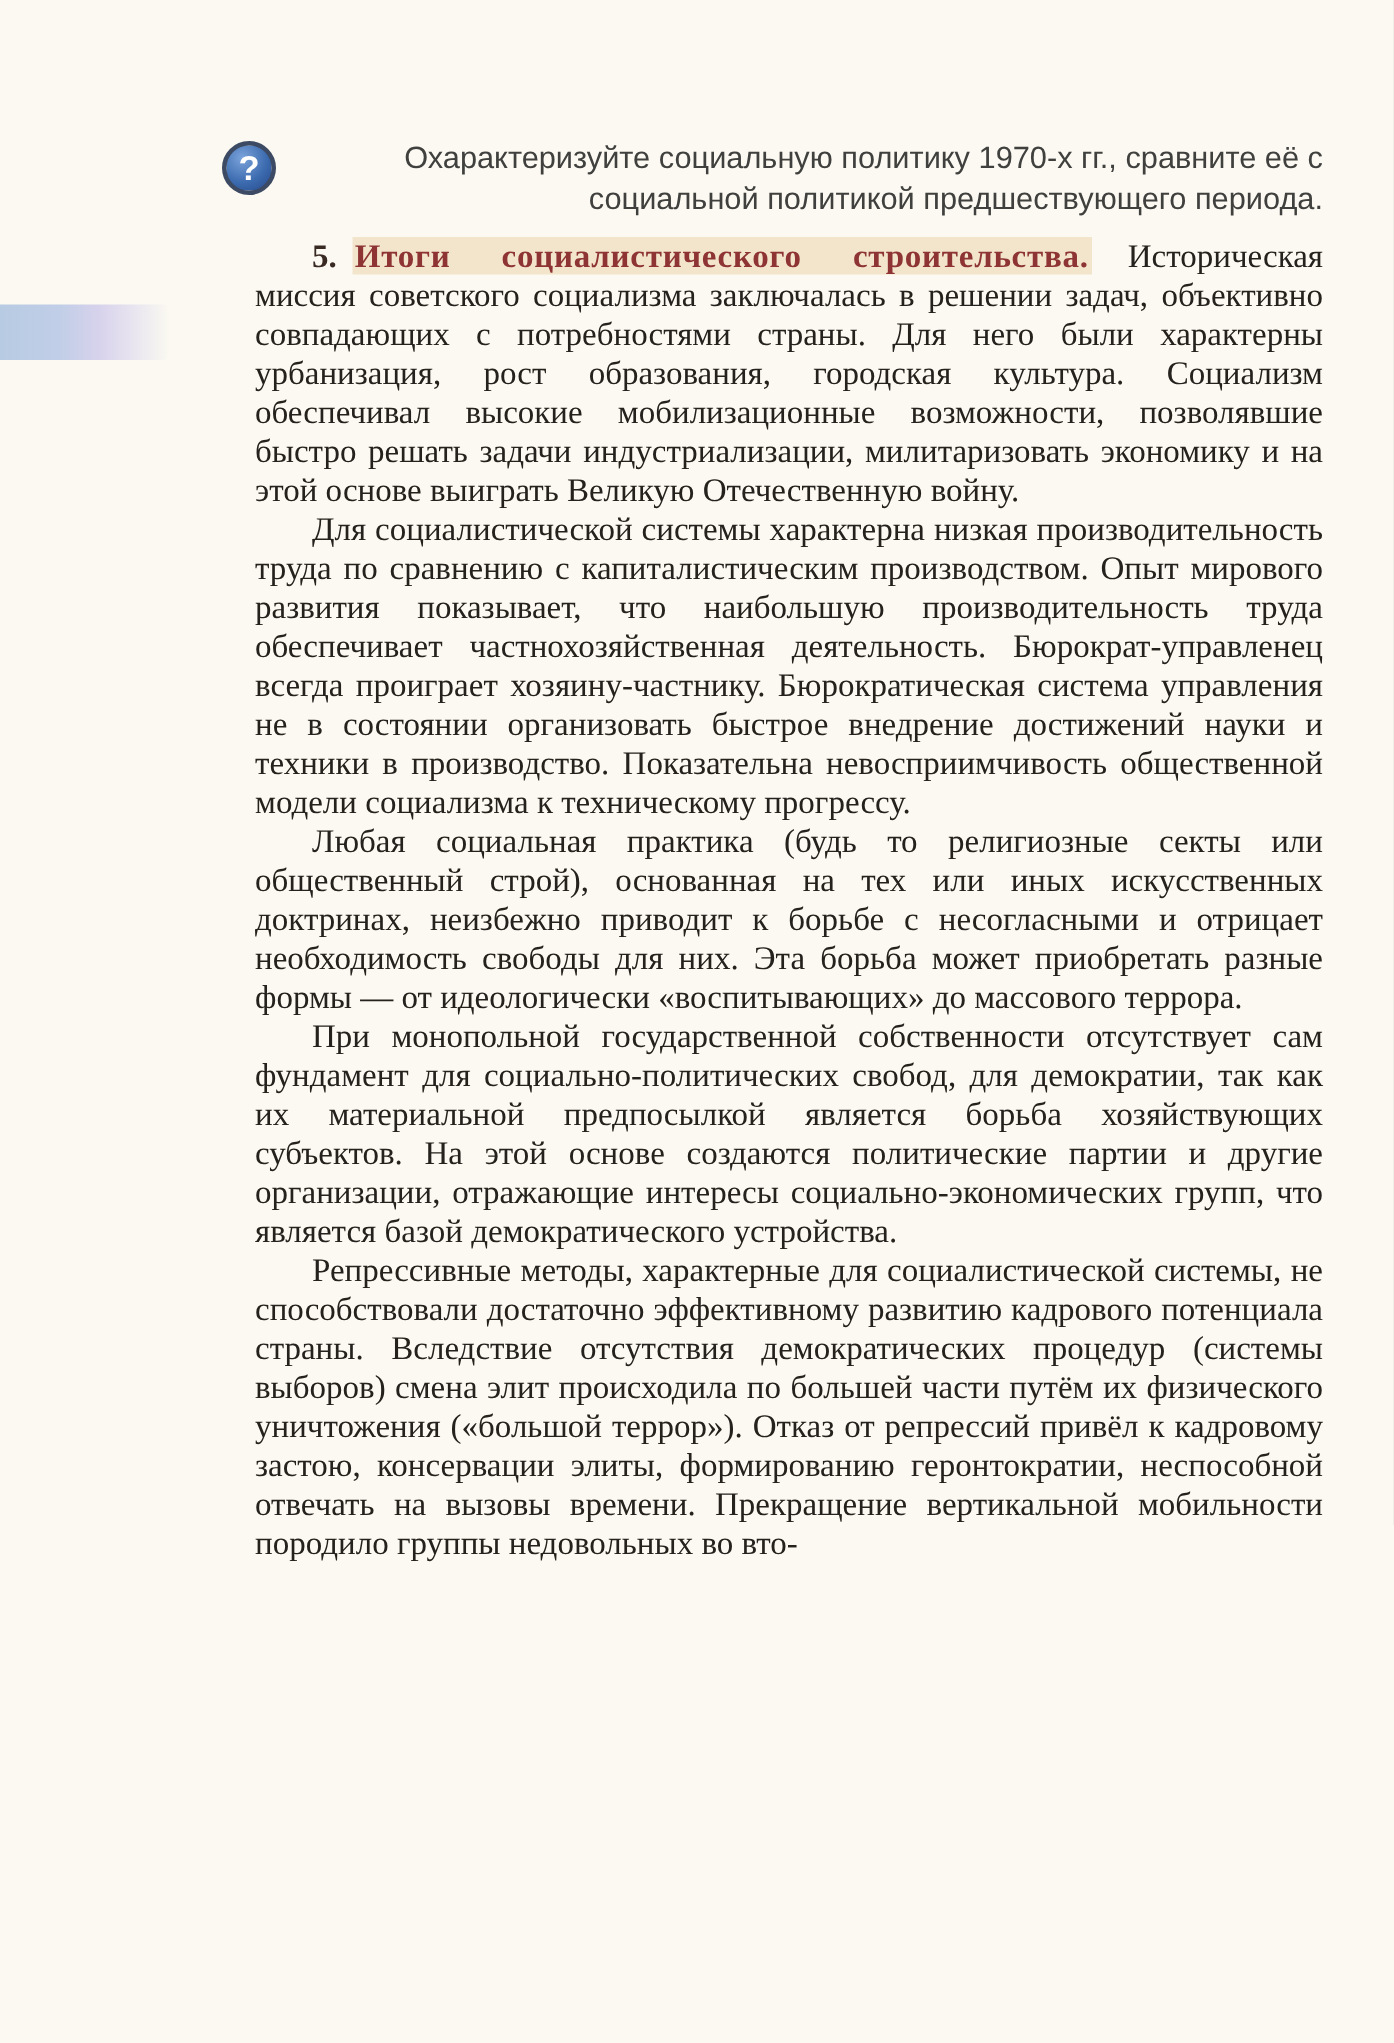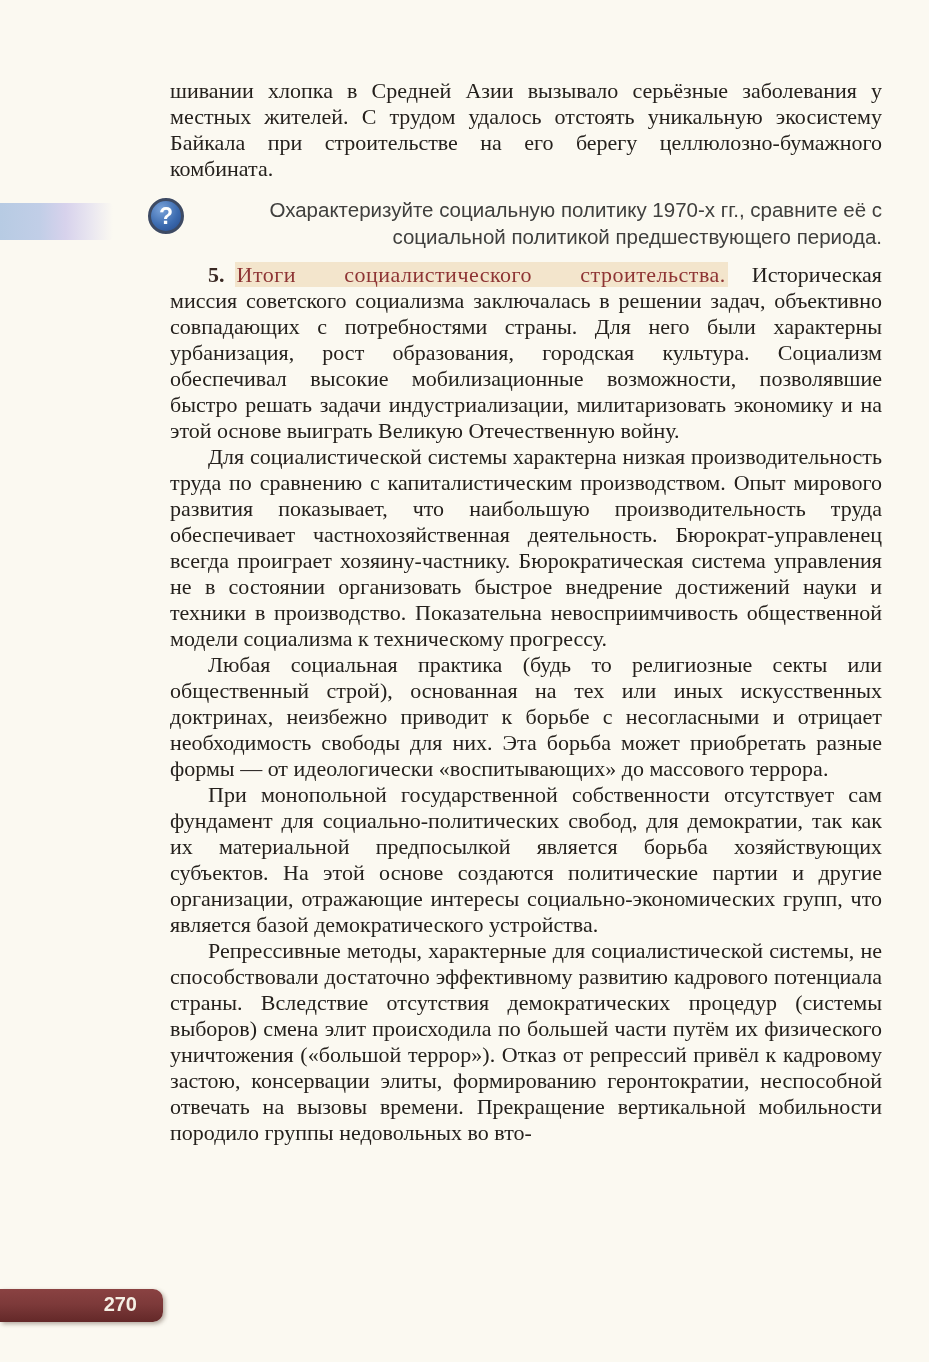--- a/index.html
+++ b/index.html
@@ -94,21 +94,21 @@
   }
 
   
   .section-lead { margin-top: 6px; }
   .sec-num {
     font-weight: bold;
     color: #3a2a24;
     margin-right: 10px;
   }
   .sec-title {
-    font-weight: normal;
+    font-weight: bold;
     color: #8e3434;
     background: rgba(233,205,160,0.45);
     padding: 0 2px;
     margin-right: 24px;
     letter-spacing: 0.5px;
     word-spacing: 6px;
   }
 
   
   .page-num-bar {
@@ -135,36 +135,32 @@
 <body>
 
 <div class="page">
 
   <div class="top-band"></div>
 
   <div class="side-strip"></div>
 
   <div class="content">
 
-    <p>шивании хлопка в Средней Азии вызывало серьёзные заболевания у местных жителей. С трудом удалось отстоять уникальную экосистему Байкала при строительстве на его берегу целлюлозно-бумажного комбината.</p>
 
     <div class="question-row">
       <div class="q-icon">?</div>
       <p class="q-text">Охарактеризуйте социальную политику 1970-х гг., сравните её с социальной политикой предшествующего периода.</p>
     </div>
 
     <p class="indent section-lead"><span class="sec-num">5.</span><span class="sec-title">Итоги социалистического строительства.</span><span>Историческая миссия советского социализма заключалась в решении задач, объективно совпадающих с потребностями страны. Для него были характерны урбанизация, рост образования, городская культура. Социализм обеспечивал высокие мобилизационные возможности, позволявшие быстро решать задачи индустриализации, милитаризовать экономику и на этой основе выиграть Великую Отечественную войну.</span></p>
 
     <p class="indent">Для социалистической системы характерна низкая производительность труда по сравнению с капиталистическим производством. Опыт мирового развития показывает, что наибольшую производительность труда обеспечивает частнохозяйственная деятельность. Бюрократ-управленец всегда проиграет хозяину-частнику. Бюрократическая система управления не в состоянии организовать быстрое внедрение достижений науки и техники в производство. Показательна невосприимчивость общественной модели социализма к техническому прогрессу.</p>
 
     <p class="indent">Любая социальная практика (будь то религиозные секты или общественный строй), основанная на тех или иных искусственных доктринах, неизбежно приводит к борьбе с несогласными и отрицает необходимость свободы для них. Эта борьба может приобретать разные формы — от идеологически «воспитывающих» до массового террора.</p>
 
     <p class="indent">При монопольной государственной собственности отсутствует сам фундамент для социально-политических свобод, для демократии, так как их материальной предпосылкой является борьба хозяйствующих субъектов. На этой основе создаются политические партии и другие организации, отражающие интересы социально-экономических групп, что является базой демократического устройства.</p>
 
     <p class="indent">Репрессивные методы, характерные для социалистической системы, не способствовали достаточно эффективному развитию кадрового потенциала страны. Вследствие отсутствия демократических процедур (системы выборов) смена элит происходила по большей части путём их физического уничтожения («большой террор»). Отказ от репрессий привёл к кадровому застою, консервации элиты, формированию геронтократии, неспособной отвечать на вызовы времени. Прекращение вертикальной мобильности породило группы недовольных во вто-</p>
 
   </div>
 
-  <div class="page-num-bar">
-    <span>270</span>
-  </div>
 
 </div>
 
 </body></html>

